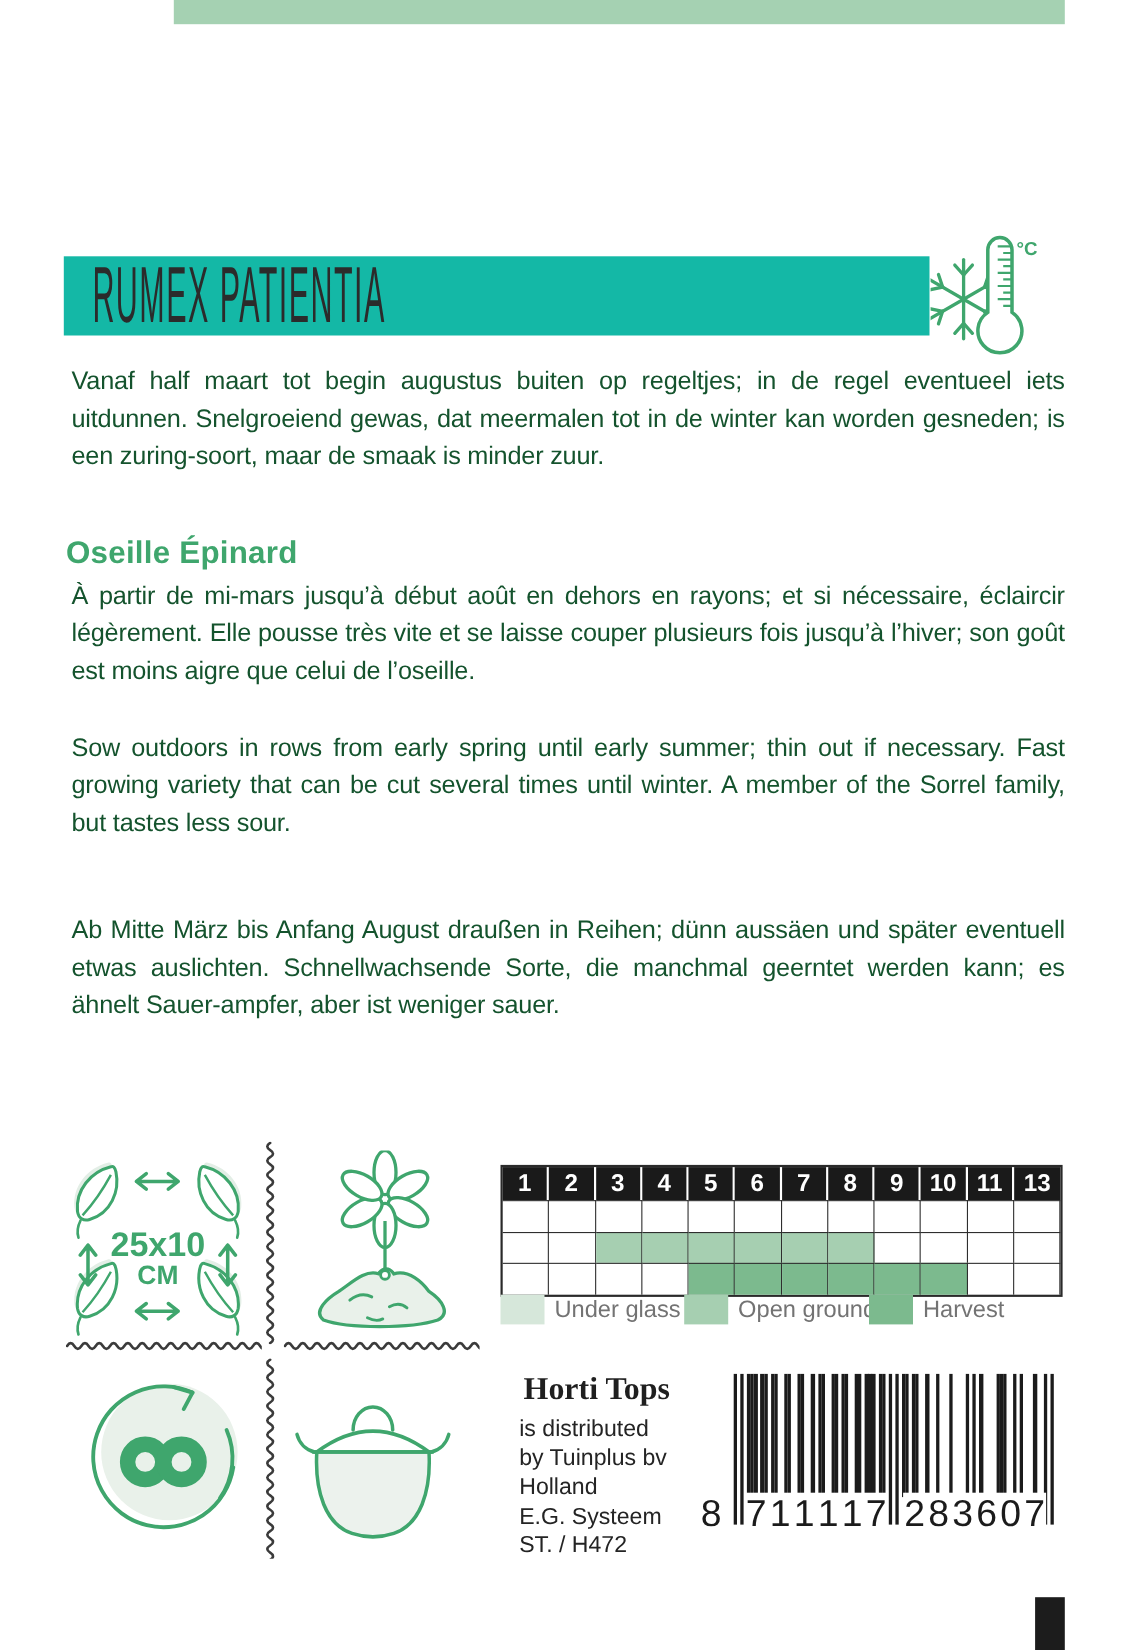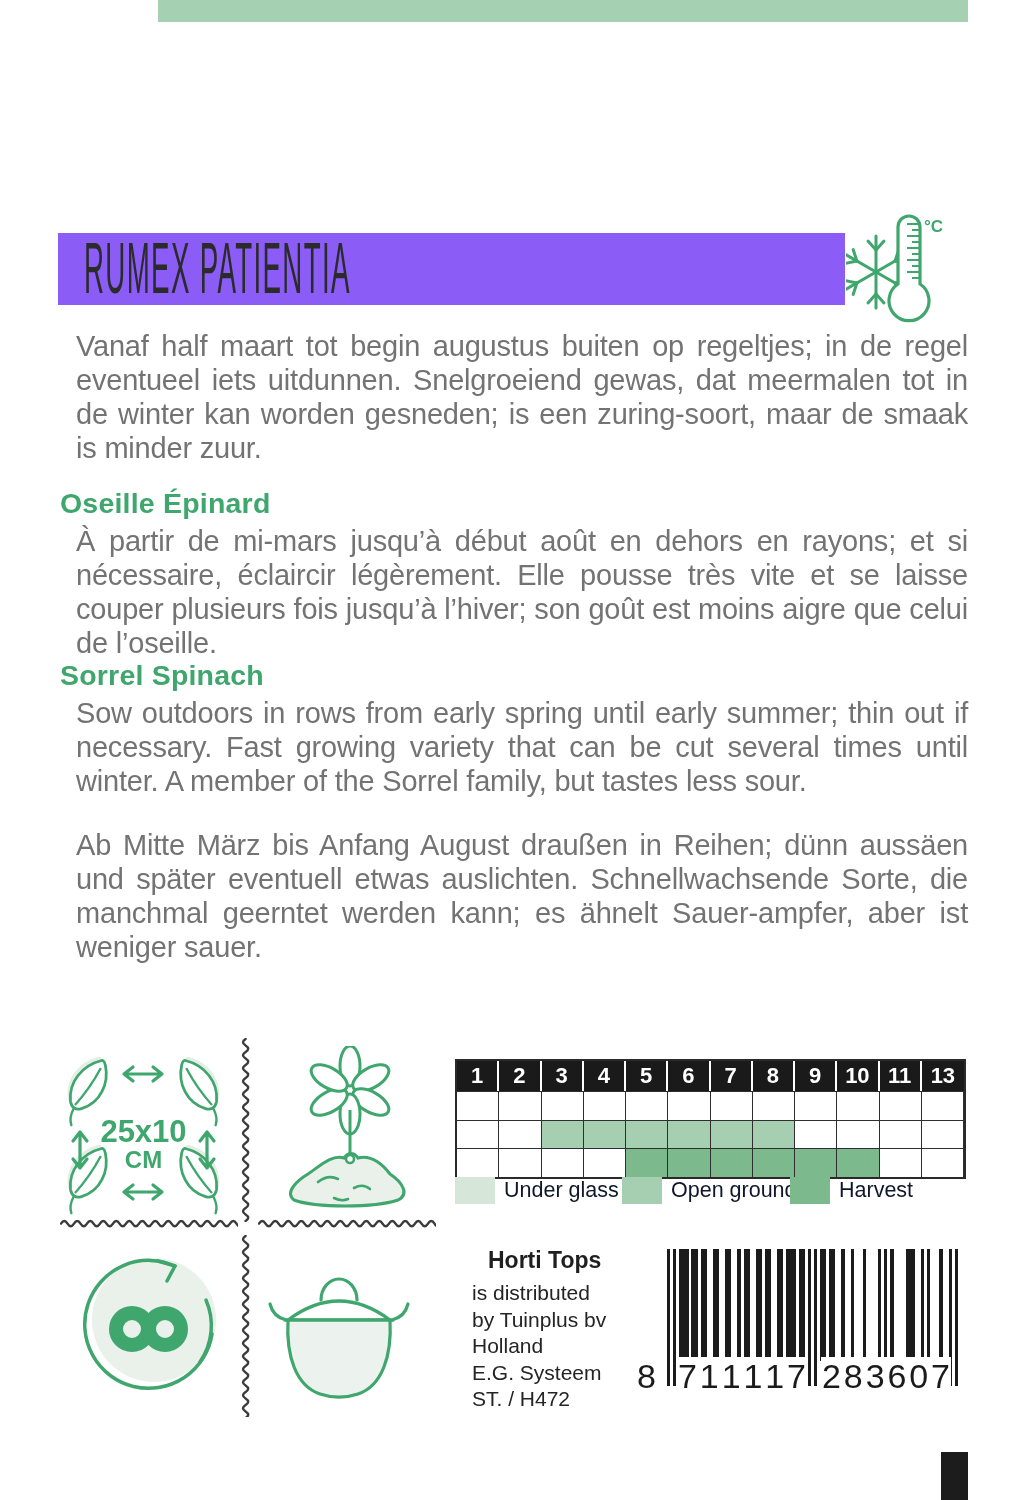--- a/index.html
+++ b/index.html
@@ -2,42 +2,42 @@
 <html><head>
 <meta charset="utf-8">
 <style>
   html,body{margin:0;padding:0;background:#fff;}
   #page{position:relative;width:1029px;height:1500px;background:#fff;overflow:hidden;
         font-family:"Liberation Sans",sans-serif;color:#242021;}
   .abs{position:absolute;}
   
   .topbar{left:158px;top:0;width:810px;height:22px;background:#a5d1b2;}
   
-  .banner{left:58px;top:233px;width:787px;height:72px;background:#8b5cf6;display:flex;align-items:center;}
+  .banner{left:58px;top:233px;width:787px;height:72px;background:#14b8a6;display:flex;align-items:center;}
   .banner-title{display:inline-block;margin-left:26px;font-size:42px;font-weight:400;color:#2b2b2b;
     letter-spacing:2px;transform:scale(0.66,1.72);transform-origin:0 50%;white-space:nowrap;}
   
   .section{left:60px;width:908px;}
   .section h3{margin:0;font-size:28.5px;line-height:34px;font-weight:bold;color:#3fa66d;letter-spacing:0.2px;}
-  .section p{margin:4px 0 0 16px;font-size:29px;line-height:34px;text-align:justify;color:#737373;letter-spacing:-0.2px;}
+  .section p{margin:4px 0 0 5px;font-size:23px;line-height:34px;text-align:justify;color:#14532d;letter-spacing:-0.2px;}
   
   .calendar{left:455px;top:1059px;width:511px;display:grid;grid-template-columns:repeat(12,1fr);
     border:2px solid #2a2a2a;box-sizing:border-box;background:#fff;}
   .cal-head{background:#1a1a1a;color:#fff;font-weight:bold;font-size:22px;height:30px;
     display:flex;align-items:center;justify-content:center;border-right:2px solid #fff;box-sizing:border-box;}
   .cal-head:nth-child(12){border-right:none;}
   .cal-cell{height:28.5px;border-right:1.5px solid #2e2e2e;border-top:1.5px solid #2e2e2e;box-sizing:border-box;}
   .cal-cell:nth-child(12n+6){border-right:1.5px solid #2e2e2e;}
   
   .legend-item{top:1177px;display:flex;align-items:center;}
   .legend-item .swatch{width:40px;height:27px;display:inline-block;}
-  .legend-item .lg-label{margin-left:9px;font-size:21.5px;color:#0f172a;}
+  .legend-item .lg-label{margin-left:9px;font-size:21.5px;color:#737373;}
   
   .distributor{left:472px;top:1247px;width:190px;}
-  .distributor .d-name{font-size:23px;font-weight:bold;margin:0 0 6px 16px;color:#1f1f1f;}
+  .distributor .d-name{font-size:29px;font-weight:bold;margin:0 0 6px 4px;color:#1f1f1f;font-family:Liberation Serif, serif;}
   .distributor .d-line{font-size:21px;line-height:26.5px;color:#242424;}
   
   .barcode{left:637px;top:1249px;width:330px;height:152px;}
   .barcode .bars{position:absolute;left:30px;top:0;width:292px;height:140px;}
   .barcode .bar{position:absolute;top:0;width:3.2px;background:#1b1b1b;}
   .bc-digit{position:absolute;font-size:34px;color:#1b1b1b;}
   .bc-first{left:0;top:108px;}
   .bc-group{top:108px;display:flex;justify-content:space-between;background:#fff;padding:0 1px;}
   .bc-g1{left:40px;width:128px;}
   .bc-g2{left:184px;width:128px;}
@@ -92,21 +92,20 @@
   </svg>
 
   <div class="abs section" style="top:325px">
     <p>Vanaf half maart tot begin augustus buiten op regeltjes; in de regel eventueel iets uitdunnen. Snelgroeiend gewas, dat meermalen tot in de winter kan worden gesneden; is een zuring-soort, maar de smaak is minder zuur.</p>
   </div>
   <div class="abs section" style="top:486px">
     <h3>Oseille Épinard</h3>
     <p>À partir de mi-mars jusqu’à début août en dehors en rayons; et si nécessaire, éclaircir légèrement. Elle pousse très vite et se laisse couper plusieurs fois jusqu’à l’hiver; son goût est moins aigre que celui de l’oseille.</p>
   </div>
   <div class="abs section" style="top:658px">
-    <h3>Sorrel Spinach</h3>
     <p>Sow outdoors in rows from early spring until early summer; thin out if necessary. Fast growing variety that can be cut several times until winter. A member of the Sorrel family, but tastes less sour.</p>
   </div>
   <div class="abs section" style="top:824px">
     <p>Ab Mitte März bis Anfang August draußen in Reihen; dünn aussäen und später eventuell etwas auslichten. Schnellwachsende Sorte, die manchmal geerntet werden kann; es ähnelt Sauer-ampfer, aber ist weniger sauer.</p>
   </div>
 
   <div class="abs spacing-wrap">
     <svg width="175" height="168" viewBox="0 0 175 168">
       <defs>
         <g id="leafshape">

